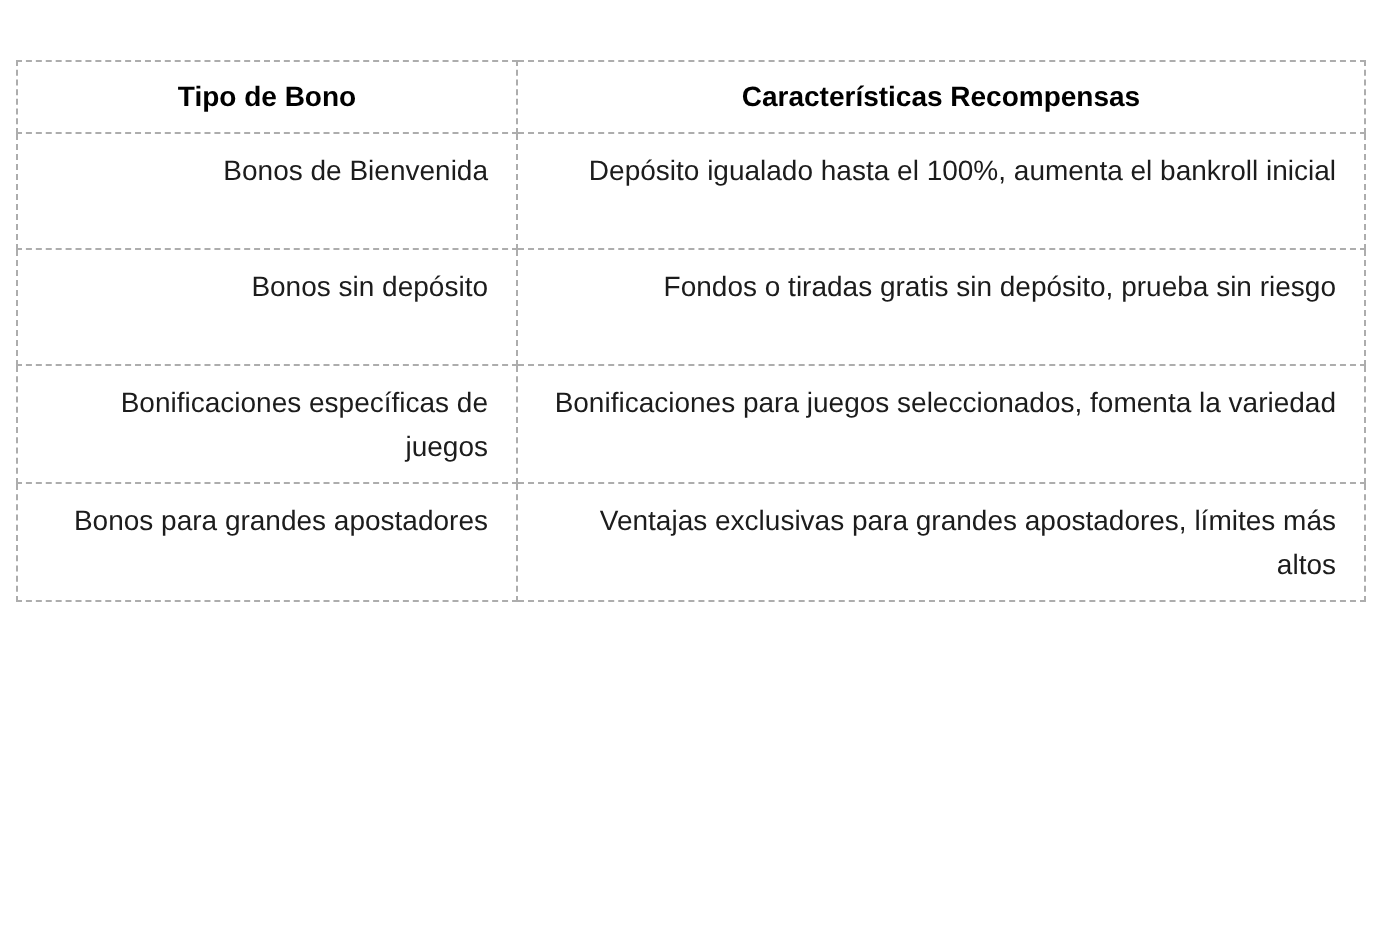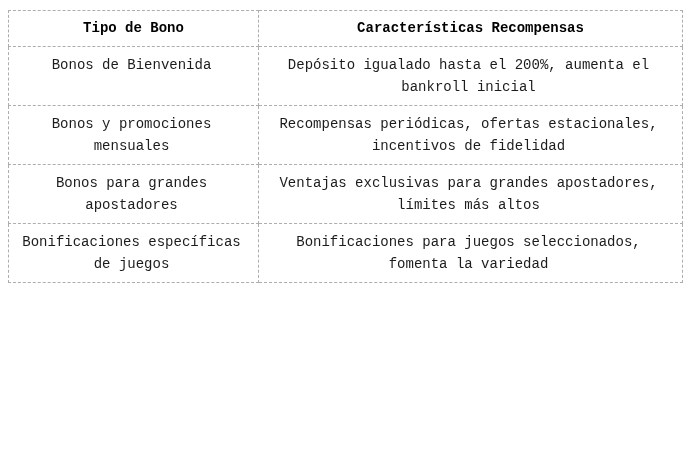--- a/index.html
+++ b/index.html
@@ -6,22 +6,23 @@
   html, body {
     margin: 0;
     padding: 0;
     background: #ffffff;
   }
   .page {
     position: relative;
     width: 691px;
     height: 395px;
     background: #ffffff;
-    font-family: Liberation Mono, monospace;
+    font-family: Liberation Sans, sans-serif;
     overflow: hidden;
+    margin-top: 20px;
   }
   table.bonus-table {
     position: absolute;
     left: 8px;
     top: 10px;
     width: 674px;
     border-collapse: collapse;
     table-layout: fixed;
     background: #ffffff;
   }
@@ -35,21 +36,21 @@
   }
   .bonus-table th {
     font-weight: bold;
     text-align: center;
     padding: 8px 6px;
     line-height: 19px;
     color: #000000;
   }
   .bonus-table td {
     vertical-align: top;
-    text-align: center;
+    text-align: right;
     padding: 7px 14px 7px 10px;
     line-height: 22px;
     height: 58px;
   }
 </style>
 </head>
 <body>
 
 <div class="page">
   <table class="bonus-table">
@@ -60,29 +61,29 @@
     <thead>
       <tr>
         <th>Tipo de Bono</th>
         <th>Características Recompensas</th>
       </tr>
     </thead>
     <tbody id="table-body">
 
     <tr>
           <td>Bonos de Bienvenida</td>
-          <td>Depósito igualado hasta el 200%, aumenta el bankroll inicial</td>
+          <td>Depósito igualado hasta el 100%, aumenta el bankroll inicial</td>
         </tr>
         <tr>
-          <td>Bonos y promociones mensuales</td>
-          <td>Recompensas periódicas, ofertas estacionales, incentivos de fidelidad</td>
+          <td>Bonos sin depósito</td>
+          <td>Fondos o tiradas gratis sin depósito, prueba sin riesgo</td>
+        </tr>
+        <tr>
+          <td>Bonificaciones específicas de juegos</td>
+          <td>Bonificaciones para juegos seleccionados, fomenta la variedad</td>
         </tr>
         <tr>
           <td>Bonos para grandes apostadores</td>
           <td>Ventajas exclusivas para grandes apostadores, límites más altos</td>
-        </tr>
-        <tr>
-          <td>Bonificaciones específicas de juegos</td>
-          <td>Bonificaciones para juegos seleccionados, fomenta la variedad</td>
         </tr>
       </tbody>
   </table>
 </div>
 
 </body></html>

